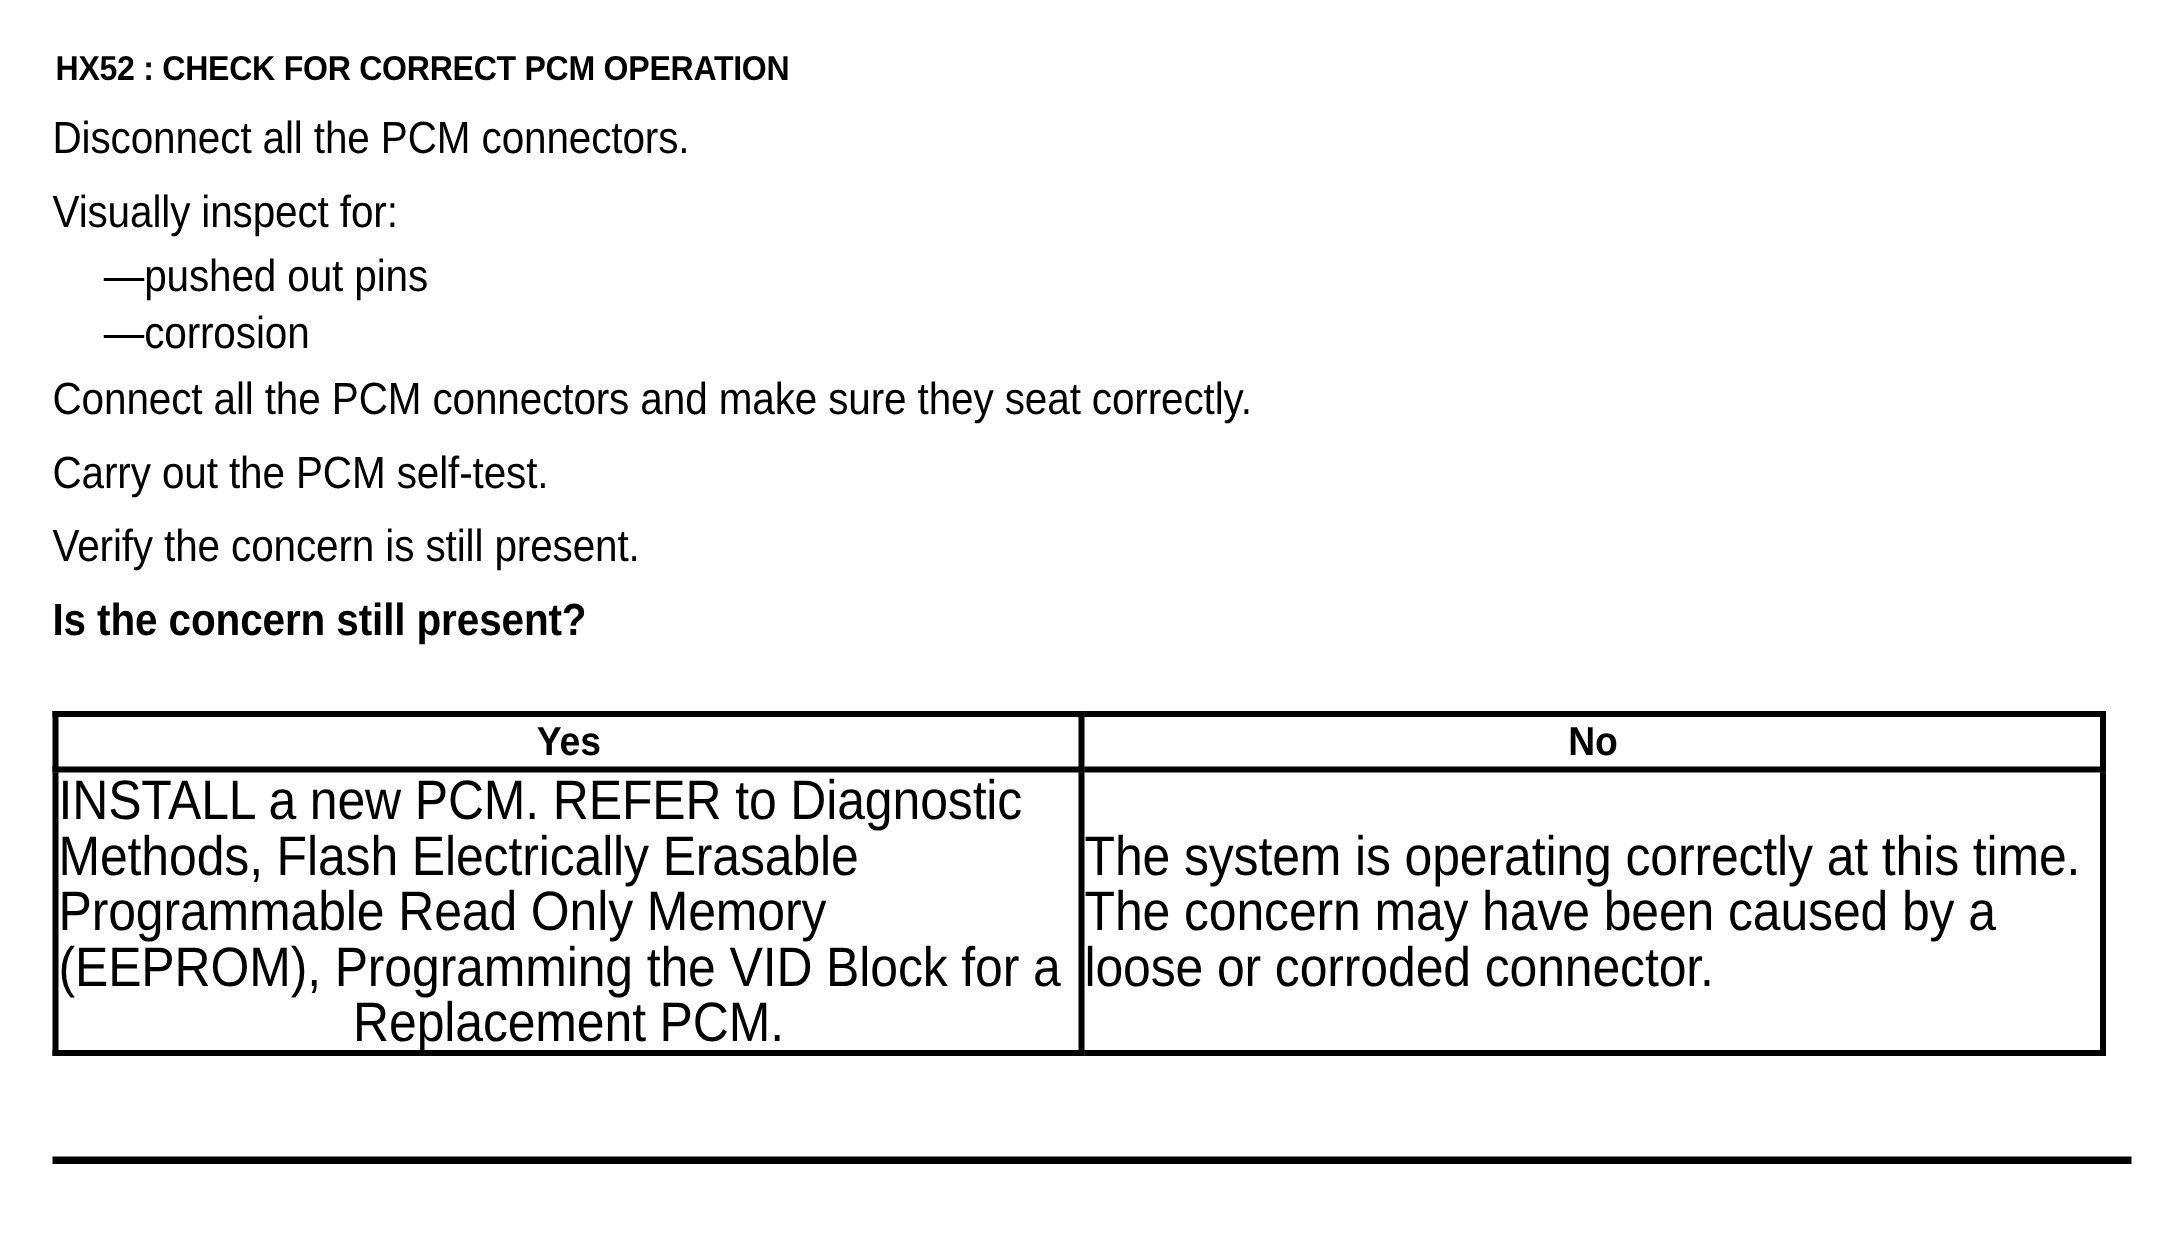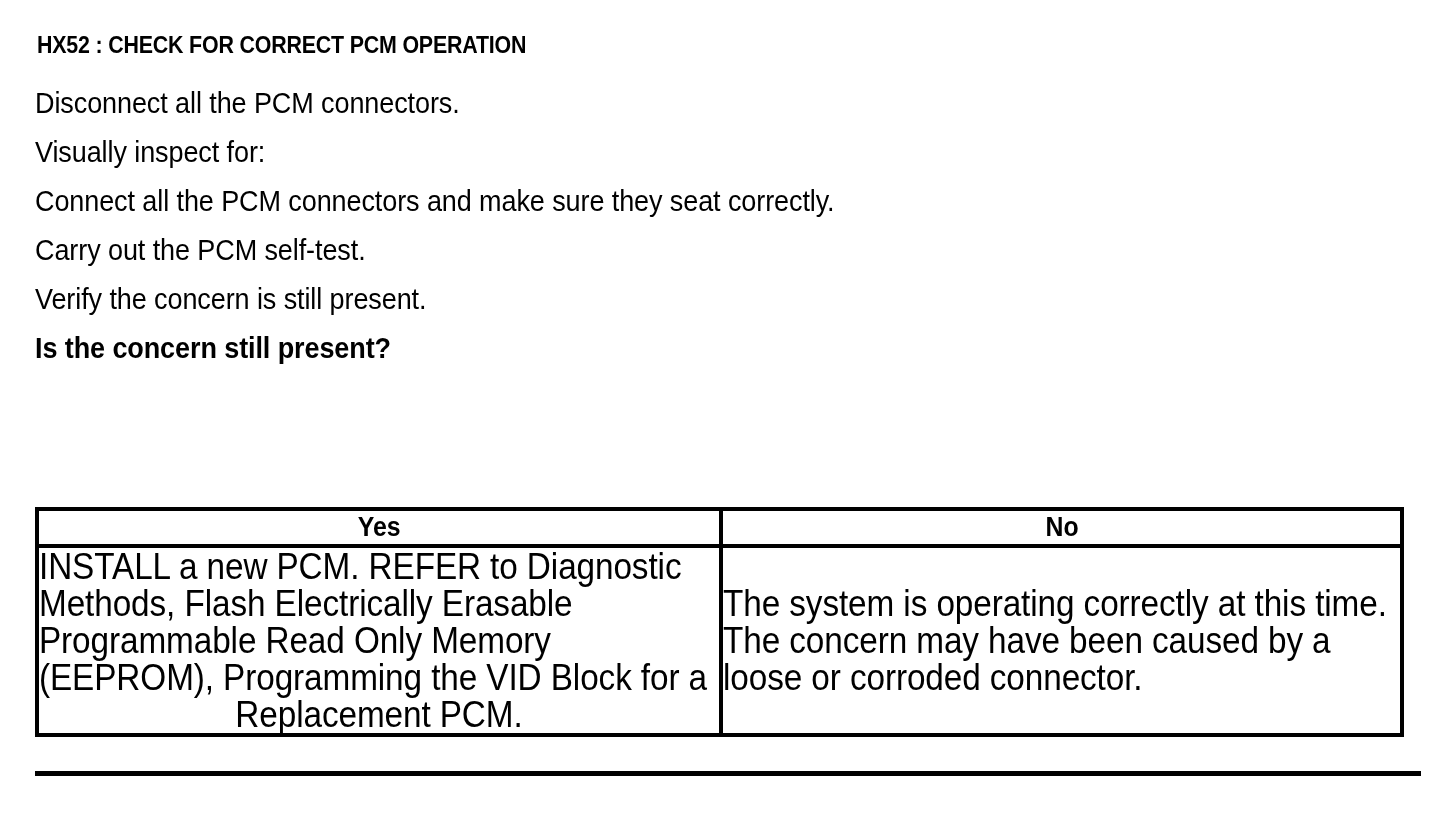--- a/index.html
+++ b/index.html
@@ -33,21 +33,21 @@
     transform: scaleX(0.93);
     transform-origin: left top;
     white-space: nowrap;
     line-height: 1.0;
   }
 
   
   .steps {
     position: absolute;
     left: 35px;
-    top: 78px;
+    top: 68px;
     width: 1390px;
   }
   .step-line {
     font-size: 30px;
     line-height: 49px;
     white-space: nowrap;
     transform: scaleX(0.90);
     transform-origin: left center;
     letter-spacing: -0.1px;
   }
@@ -64,21 +64,21 @@
     padding-left: 38px;
     transform: scaleX(0.90);
     transform-origin: left center;
     letter-spacing: -0.1px;
   }
 
   
   .result-table {
     position: absolute;
     left: 35px;
-    top: 507px;
+    top: 474px;
     width: 1365px;
     border-collapse: collapse;
     table-layout: fixed;
   }
   .result-table td, .result-table th {
     border: 4px solid #000000;
     padding: 0;
     vertical-align: middle;
   }
   .col-yes { width: 684px; }
@@ -131,20 +131,24 @@
 <div class="page">
 
   <div class="doc-heading">HX52 : CHECK FOR CORRECT PCM OPERATION</div>
 
   <div class="steps">
 
     <div class="step-line">Disconnect all the PCM connectors.</div>
 
     <div class="step-line">Visually inspect for:</div>
 
+    <div class="sub-list">
+      <div class="sub-line">—pushed out pins</div>
+      <div class="sub-line">—corrosion</div>
+    </div>
 
     <div class="step-line">Connect all the PCM connectors and make sure they seat correctly.</div>
 
     <div class="step-line">Carry out the PCM self-test.</div>
 
     <div class="step-line">Verify the concern is still present.</div>
 
     <div class="step-line bold">Is the concern still present?</div>
 
   </div>

